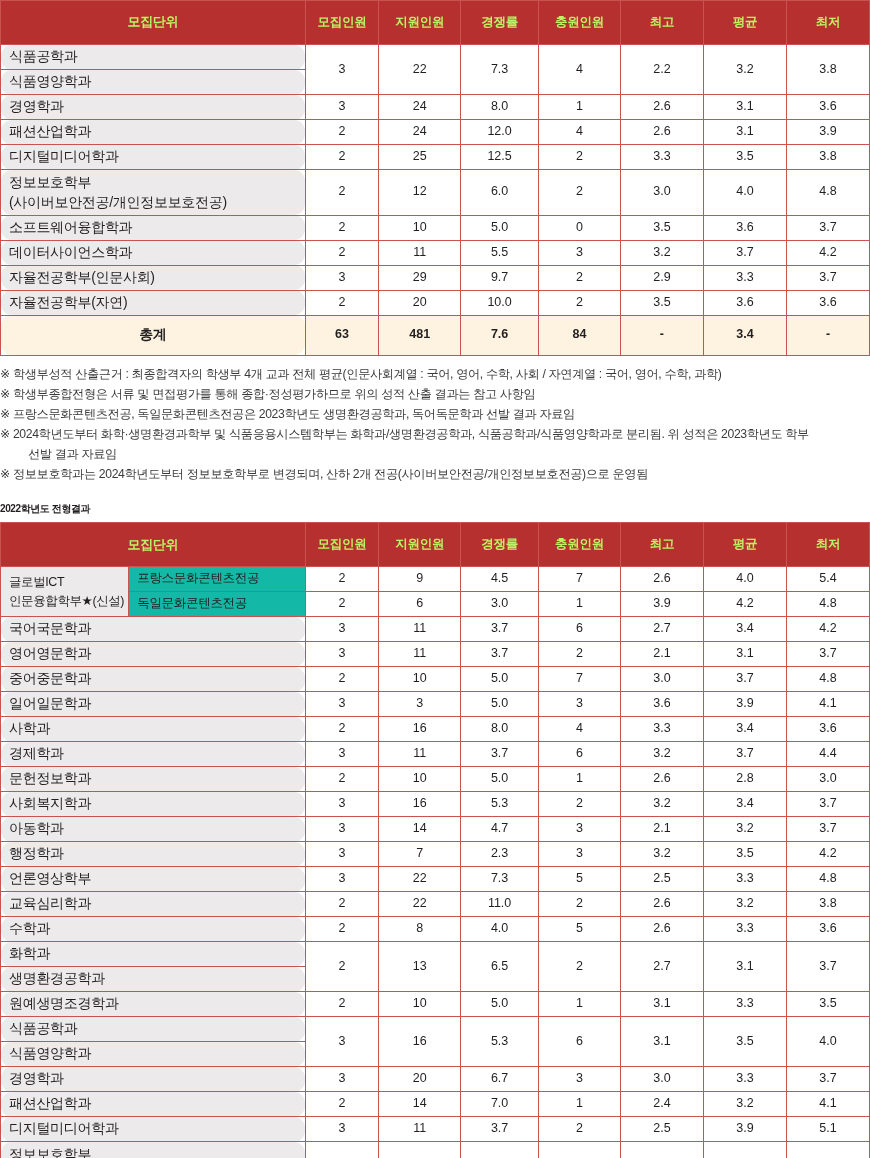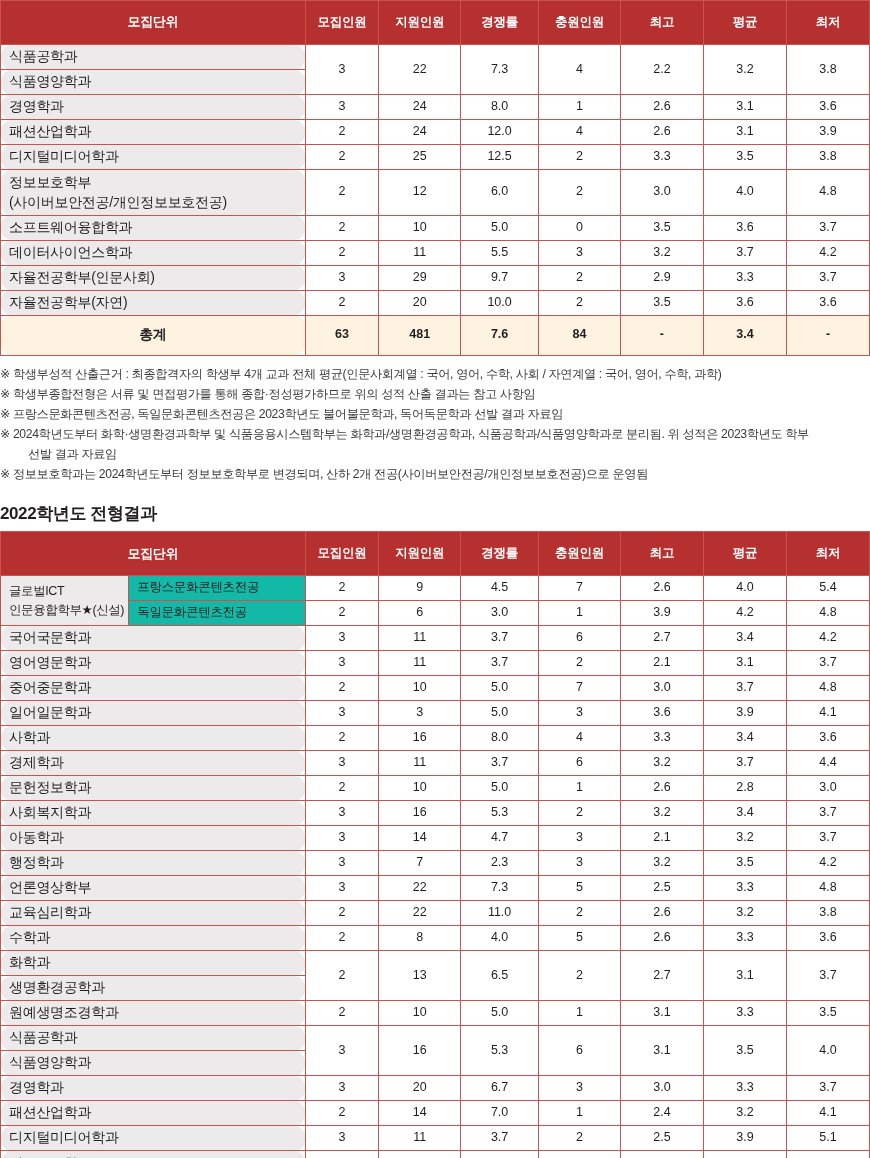--- a/index.html
+++ b/index.html
@@ -39,21 +39,21 @@
   table.result td {
     border: 1px solid #c9544f;
     padding: 0;
     font-size: 12.5px;
     line-height: 1.25;
   }
 
   
   thead th {
     background: #b5302e;
-    color: #ffffff;
+    color: #bef264;
     font-weight: bold;
     text-align: center;
     height: 44px;
     vertical-align: middle;
     font-size: 13px;
     border-color: #b5302e;
     letter-spacing: -0.3px;
   }
   thead th.unit-head { font-size: 13px; }
 
@@ -128,21 +128,21 @@
     margin-bottom: 1px;
   }
   .notes li .cont {
     display: block;
     text-indent: 0;
     padding-left: 14px;
   }
 
   
   h2.section-title {
-    font-size: 17px;
+    font-size: 10px;
     font-weight: bold;
     color: #231f20;
     margin: 18px 0 6px 0;
     letter-spacing: -0.4px;
   }
 </style>
 </head>
 <body>
 
 <div class="page">
@@ -276,21 +276,21 @@
           <td>-</td>
           <td>3.4</td>
           <td>-</td>
         </tr>
       </tbody>
   </table>
 
   <ul class="notes" id="notes-list">
       <li><span>※ </span><span>학생부성적 산출근거 : 최종합격자의 학생부 4개 교과 전체 평균(인문사회계열 : 국어, 영어, 수학, 사회 / 자연계열 : 국어, 영어, 수학, 과학)</span></li>
       <li><span>※ </span><span>학생부종합전형은 서류 및 면접평가를 통해 종합·정성평가하므로 위의 성적 산출 결과는 참고 사항임</span></li>
-      <li><span>※ </span><span>프랑스문화콘텐츠전공, 독일문화콘텐츠전공은 2023학년도 불어불문학과, 독어독문학과 선발 결과 자료임</span></li>
+      <li><span>※ </span><span>프랑스문화콘텐츠전공, 독일문화콘텐츠전공은 2023학년도 생명환경공학과, 독어독문학과 선발 결과 자료임</span></li>
       <li><span>※ </span><span>2024학년도부터 화학·생명환경과학부 및 식품응용시스템학부는 화학과/생명환경공학과, 식품공학과/식품영양학과로 분리됨. 위 성적은 2023학년도 학부</span><span class="cont">선발 결과 자료임</span></li>
       <li><span>※ </span><span>정보보호학과는 2024학년도부터 정보보호학부로 변경되며, 산하 2개 전공(사이버보안전공/개인정보보호전공)으로 운영됨</span></li>
     </ul>
 
   <h2 class="section-title">2022학년도 전형결과</h2>
 
   <table class="result">
     <colgroup>
       <col class="c-unit-a">
         <col class="c-unit-b">

